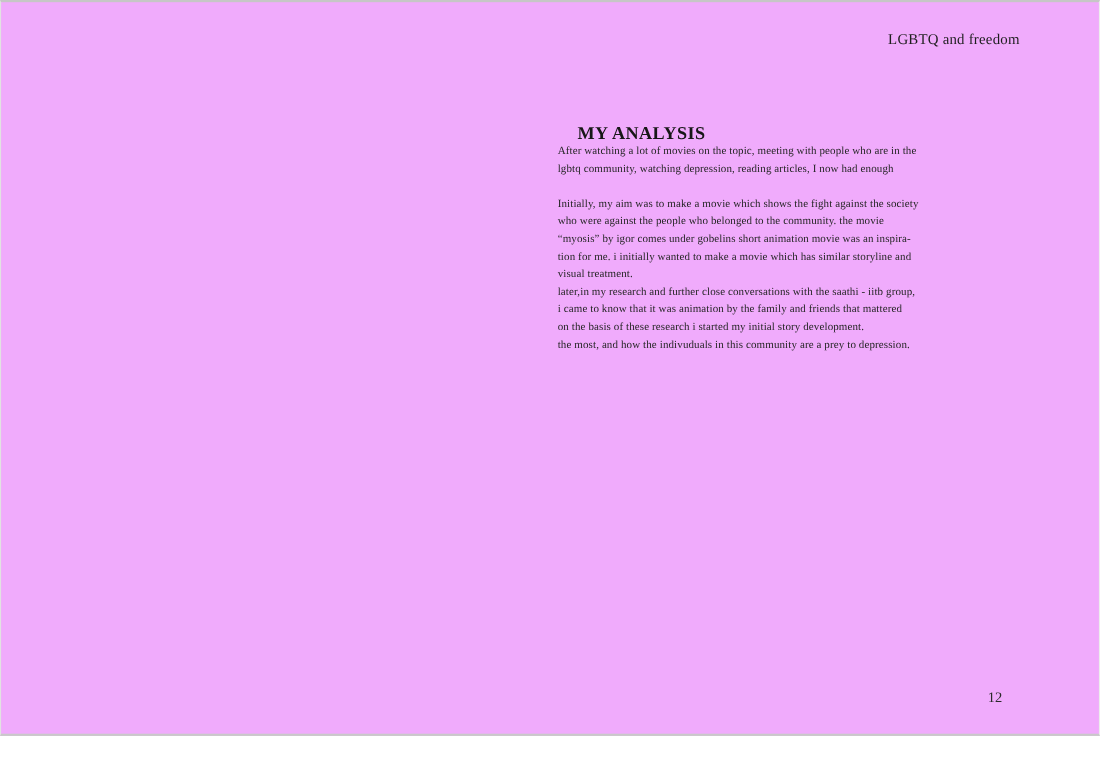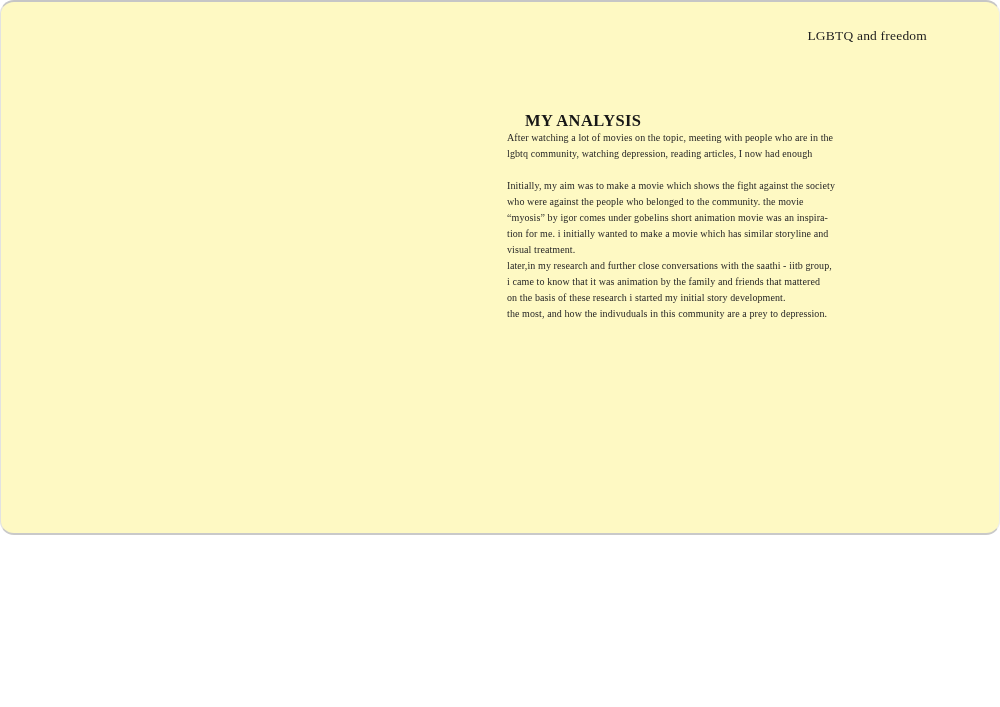--- a/index.html
+++ b/index.html
@@ -3,31 +3,30 @@
 <meta charset="utf-8">
 <style>
   html, body {
     margin: 0;
     padding: 0;
     background: #ffffff;
   }
   .page {
     position: relative;
     width: 1000px;
-    height: 535px;
-    background: #fef9c3;
+    height: 669px;
+    background: #f0abfc;
     box-sizing: border-box;
     border-top: 2px solid #c6c6c6;
     border-bottom: 2px solid #c9c9c9;
     border-left: 1px solid #e2e2e2;
     border-right: 1px solid #ededed;
     font-family: "Liberation Serif", "DejaVu Serif", serif;
     color: #232323;
     overflow: hidden;
-    border-radius: 14px;
   }
   .header-right {
     position: absolute;
     top: 26px;
     right: 72px;
     font-size: 13.5px;
     letter-spacing: 0.2px;
     color: #1e1e1e;
   }
   .heading {

